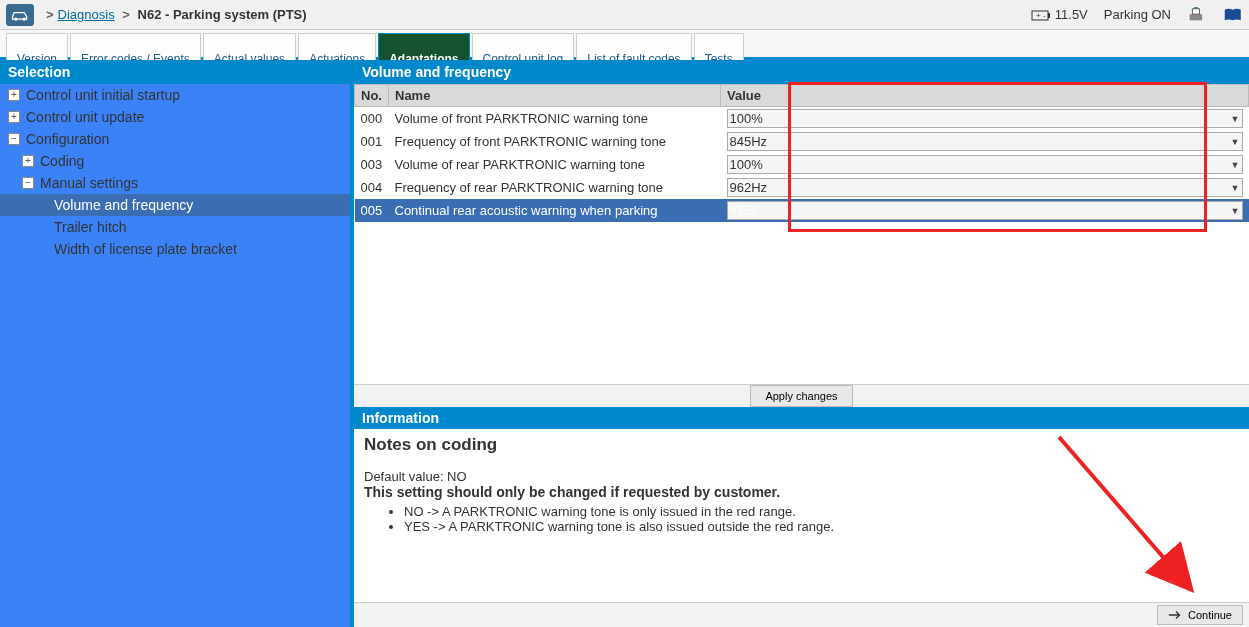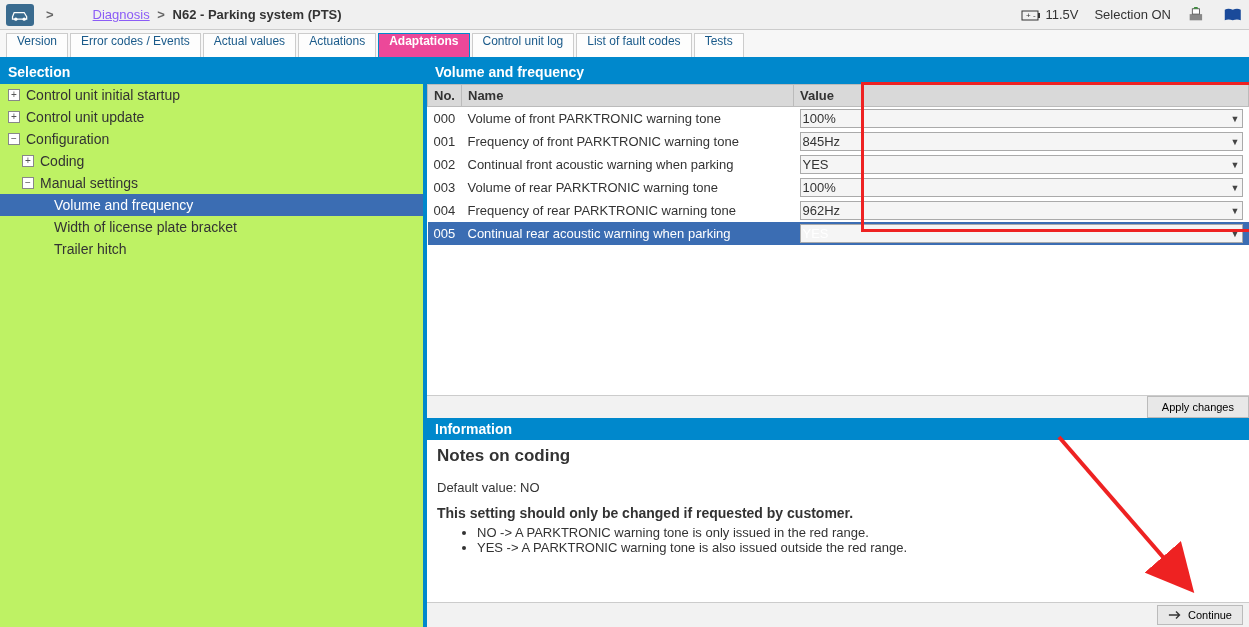--- a/index.html
+++ b/index.html
@@ -2,33 +2,33 @@
 <html><head>
 <meta charset="utf-8">
 <style>
   * { box-sizing: border-box; margin: 0; padding: 0; font-family: Arial, sans-serif; }
   body { width: 1249px; height: 627px; background: #fff; overflow: hidden; position: relative; font-size: 13px; color: #333; }
   
   .topbar { display: flex; align-items: center; height: 30px; background: #f0f0f0; border-bottom: 1px solid #ccc; padding: 0 6px; }
   .car-icon { width: 28px; height: 22px; background: #3a6b8f; border-radius: 3px; display: flex; align-items: center; justify-content: center; margin-right: 8px; }
   .car-icon svg { width: 20px; height: 14px; }
   .bc-sep { color: #666; margin: 0 4px; font-weight: bold; }
-  .bc-link { color: #8b5cf6; text-decoration: underline; cursor: pointer; margin-left: 35px; }
+  .bc-link { color: #0369a1; text-decoration: underline; cursor: pointer; }
   .bc-current { color: #333; font-weight: bold; }
   .topbar-spacer { flex: 1; }
   .topbar-right { display: flex; align-items: center; gap: 16px; font-size: 13px; color: #333; }
   .battery-icon, .print-icon, .book-icon { width: 20px; height: 16px; display: inline-flex; }
   .topbar-status { display: flex; align-items: center; gap: 4px; }
   
   .tabs { display: flex; background: #f7f7f7; border-bottom: 3px solid #0088cc; height: 30px; padding-left: 6px; padding-top: 3px; }
-  .tab { padding: 0 10px; font-size: 12px; color: #1a5a8a; border: 1px solid #ccc; border-bottom: none; background: #fdfdfd; margin-right: 2px; cursor: pointer; }
-  .tab.active { background: #ec4899; color: #fff; border-color: #0088cc; font-weight: bold; }
+  .tab { padding: 18px 10px; font-size: 12px; color: #1a5a8a; border: 1px solid #ccc; border-bottom: none; background: #fdfdfd; margin-right: 2px; cursor: pointer; }
+  .tab.active { background: #14532d; color: #fff; border-color: #0088cc; font-weight: bold; }
   
   .main { display: flex; height: calc(100% - 60px); }
-  .left { width: 427px; border-right: 4px solid #0088cc; display: flex; flex-direction: column; background: #bef264; }
+  .left { width: 354px; border-right: 4px solid #0088cc; display: flex; flex-direction: column; background: #3b82f6; }
   .panel-header { background: #0088cc; color: #fff; font-weight: bold; padding: 4px 8px; font-size: 14px; }
   .tree { flex: 1; overflow: auto; font-size: 14px; }
   .tree-item { padding: 3px 0 3px 8px; display: flex; align-items: center; cursor: pointer; }
   .tree-item .toggle { width: 12px; height: 12px; border: 1px solid #888; display: inline-flex; align-items: center; justify-content: center; font-size: 10px; line-height: 1; margin-right: 6px; color: #555; background: #fff; }
   .tree-item.level-1 { padding-left: 22px; }
   .tree-item.level-3 { padding-left: 54px; }
   .tree-item.selected { background: #3b6db3; color: #fff; }
   
   .right { flex: 1; display: flex; flex-direction: column; position: relative; }
   .subheader { background: #0088cc; color: #fff; font-weight: bold; padding: 4px 8px; font-size: 14px; }
@@ -38,27 +38,27 @@
   .data-table { width: 100%; border-collapse: collapse; font-size: 13px; }
   .data-table th { text-align: left; background: #d9d9d9; border: 1px solid #bbb; padding: 3px 6px; font-weight: bold; }
   .data-table td { padding: 2px 6px; border-bottom: 0; }
   .data-table tr.row-selected td { background: #3b6db3; color: #fff; }
   .col-no { width: 34px; text-align: left; }
   .col-name { width: 332px; }
   .col-value { }
   .value-select { width: 100%; border: 1px solid #aaa; background: #f5f5f5; font-size: 13px; padding: 1px 2px; height: 19px; display: flex; align-items: center; justify-content: space-between; }
   .value-select .arrow { font-size: 9px; color: #444; }
   
-  .apply-bar { display: flex; justify-content: flex-end; border-top: 1px solid #ccc; background: #f2f2f2; }
+  .apply-bar { display: flex; justify-content: center; border-top: 1px solid #ccc; background: #f2f2f2; }
   .apply-btn { background: #e8e8e8; border: 1px solid #bbb; padding: 4px 14px; font-size: 11px; cursor: pointer; }
   
   .info-header { background: #0088cc; color: #fff; font-weight: bold; padding: 3px 8px; font-size: 14px; margin-top: 0; }
   .info-body { padding: 6px 10px; font-size: 14px; flex: 1; overflow: auto; }
   .info-body h3 { font-size: 17px; margin-bottom: 14px; }
-  .info-body .small { font-size: 13px; margin-bottom: 10px; }
+  .info-body .small { font-size: 13px; }
   .info-body h4 { font-size: 14px; font-weight: bold; margin-bottom: 4px; }
   .info-body ul { list-style: disc; padding-left: 40px; font-size: 13px; }
   
   .bottom-bar { border-top: 1px solid #ccc; background: #f2f2f2; display: flex; justify-content: flex-end; padding: 2px 6px; }
   .continue-btn { display: flex; align-items: center; gap: 4px; background: #e8e8e8; border: 1px solid #bbb; padding: 2px 10px; font-size: 11px; cursor: pointer; }
   .continue-btn svg { width: 16px; height: 14px; }
   
   
   .red-arrow { position: absolute; right: 40px; bottom: 20px; pointer-events: none; z-index: 10; }
   
@@ -84,21 +84,21 @@
     <span class="topbar-status">
       <span class="battery-icon">
         <svg viewBox="0 0 20 14">
             <rect x="1" y="3" width="16" height="9" fill="none" stroke="#333"></rect>
             <rect x="17" y="5" width="2" height="5" fill="#333"></rect>
             <text x="5" y="10" font-size="8" fill="#333">+ -</text>
           </svg>
       </span>
       <span>11.5V</span>
     </span>
-    <span>Selection ON</span>
+    <span>Parking ON</span>
     <span class="print-icon">
       <svg viewBox="0 0 20 18">
           <rect x="3" y="8" width="14" height="7" fill="#888"></rect>
           <rect x="6" y="2" width="8" height="6" fill="#fff" stroke="#555"></rect>
           <path d="M10 1 L10 -2" stroke="#3a8a3a" stroke-width="3"></path>
           <polygon points="7,2 13,2 10,-2" fill="#3a8a3a"></polygon>
         </svg>
     </span>
     <span class="book-icon">
       <svg viewBox="0 0 22 18">
@@ -141,24 +141,24 @@
           <span>Coding</span>
         </div>
       <div class="tree-item level-1">
           <span class="toggle">−</span>
           <span>Manual settings</span>
         </div>
       <div class="tree-item level-3 selected">
           <span>Volume and frequency</span>
         </div>
       <div class="tree-item level-3">
+          <span>Trailer hitch</span>
+        </div>
+      <div class="tree-item level-3">
           <span>Width of license plate bracket</span>
-        </div>
-      <div class="tree-item level-3">
-          <span>Trailer hitch</span>
         </div>
     </div>
   </div>
 
   <div class="right">
     <div class="subheader">Volume and frequency</div>
     <div class="table-wrap">
       <div class="value-highlight"></div>
       <table class="data-table">
         <thead>
@@ -183,30 +183,20 @@
               <td class="col-no">001</td>
               <td class="col-name">Frequency of front PARKTRONIC warning tone</td>
               <td class="col-value">
                 <div class="value-select">
                   <span>845Hz</span>
                   <span class="arrow">▼</span>
                 </div>
               </td>
             </tr>
             <tr>
-              <td class="col-no">002</td>
-              <td class="col-name">Continual front acoustic warning when parking</td>
-              <td class="col-value">
-                <div class="value-select">
-                  <span>YES</span>
-                  <span class="arrow">▼</span>
-                </div>
-              </td>
-            </tr>
-            <tr>
               <td class="col-no">003</td>
               <td class="col-name">Volume of rear PARKTRONIC warning tone</td>
               <td class="col-value">
                 <div class="value-select">
                   <span>100%</span>
                   <span class="arrow">▼</span>
                 </div>
               </td>
             </tr>
             <tr>

